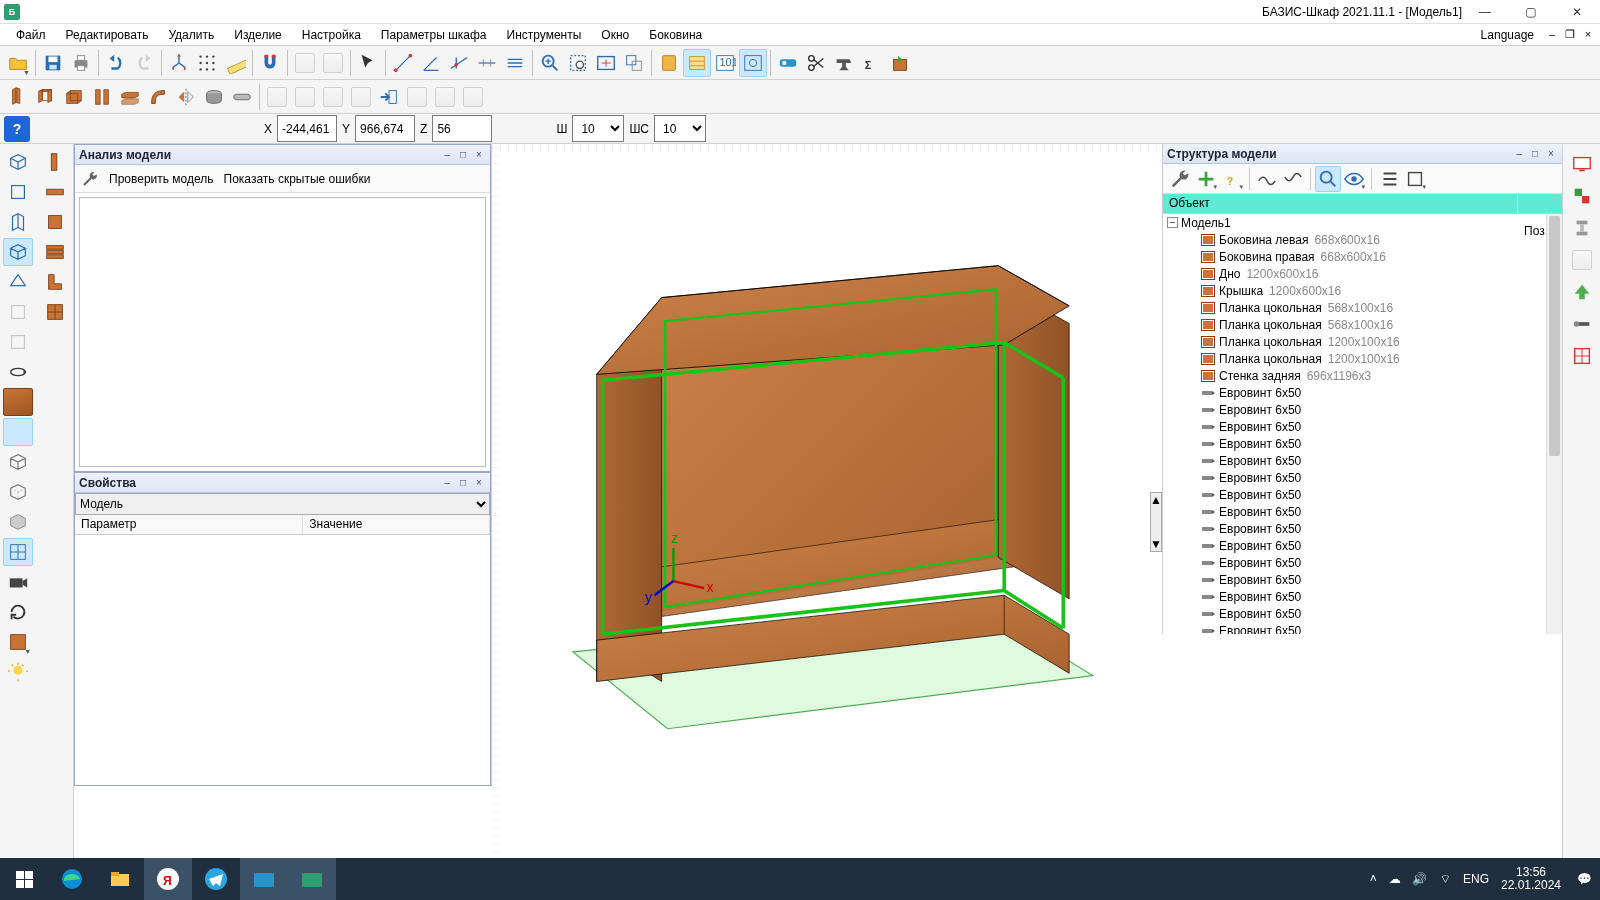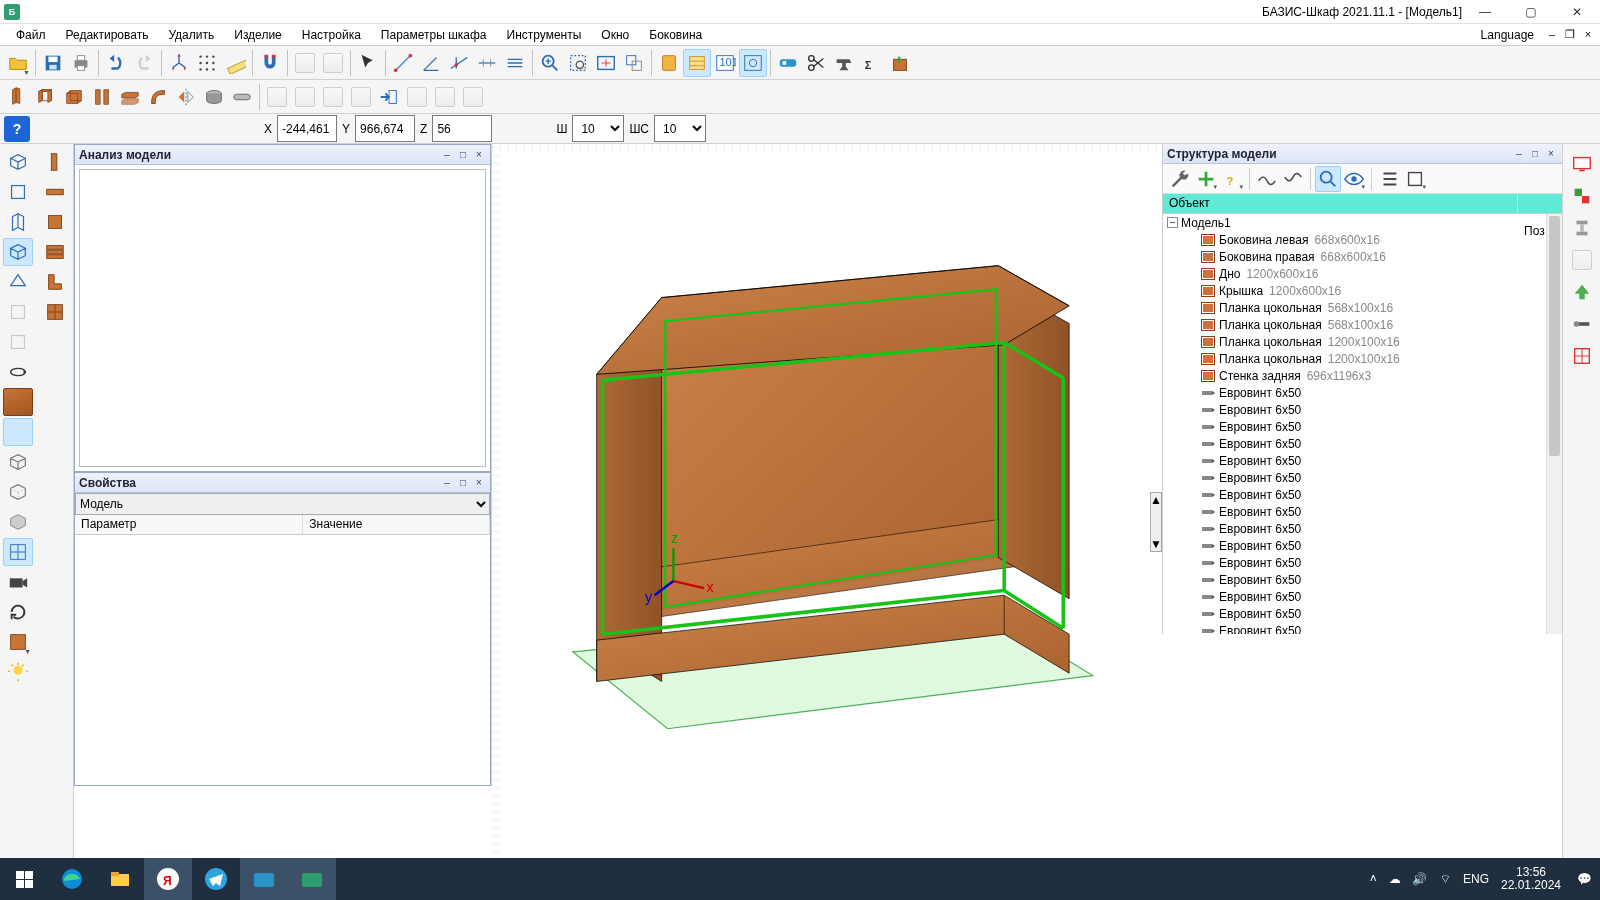--- a/index.html
+++ b/index.html
@@ -583,20 +583,27 @@
     </div>
   </div>
 
   <div class="panels-col" style="height:642px;">
     <div class="panel" style="height:328px;">
       <div class="panel-hd">
         <span class="t">Анализ модели</span>
         <span class="pbtn">–</span>
         <span class="pbtn">□</span>
         <span class="pbtn">×</span>
+      </div>
+      <div class="panel-tb">
+        <svg class="wrench" viewBox="0 0 24 24">
+            <path d="M21 6a5 5 0 0 1-7 6L5 21l-2-2 9-9a5 5 0 0 1 6-7l-3 3 2 2z" fill="#666"></path>
+          </svg>
+        <span>Проверить модель</span>
+        <span>Показать скрытые ошибки</span>
       </div>
       <div class="panel-body"></div>
     </div>
     <div class="panel" style="flex:1;">
       <div class="panel-hd">
         <span class="t">Свойства</span>
         <span class="pbtn">–</span>
         <span class="pbtn">□</span>
         <span class="pbtn">×</span>
       </div>

